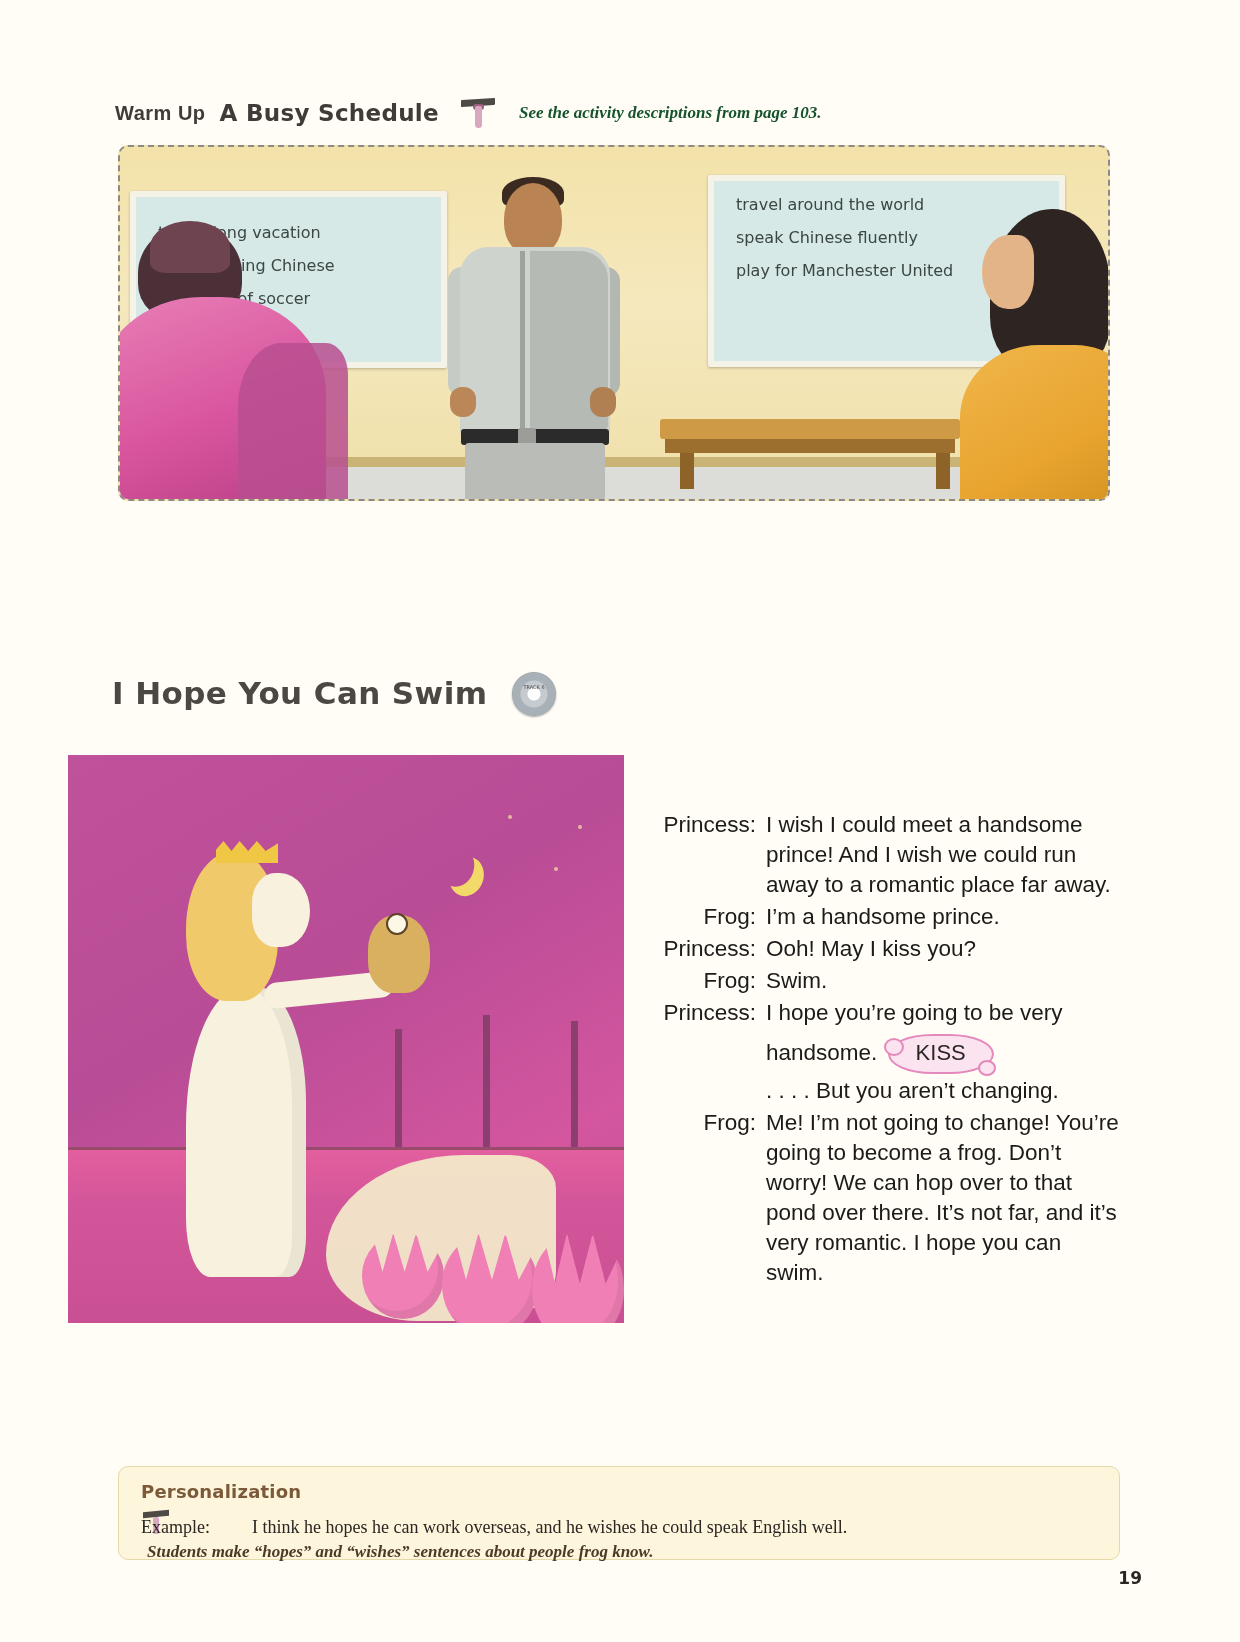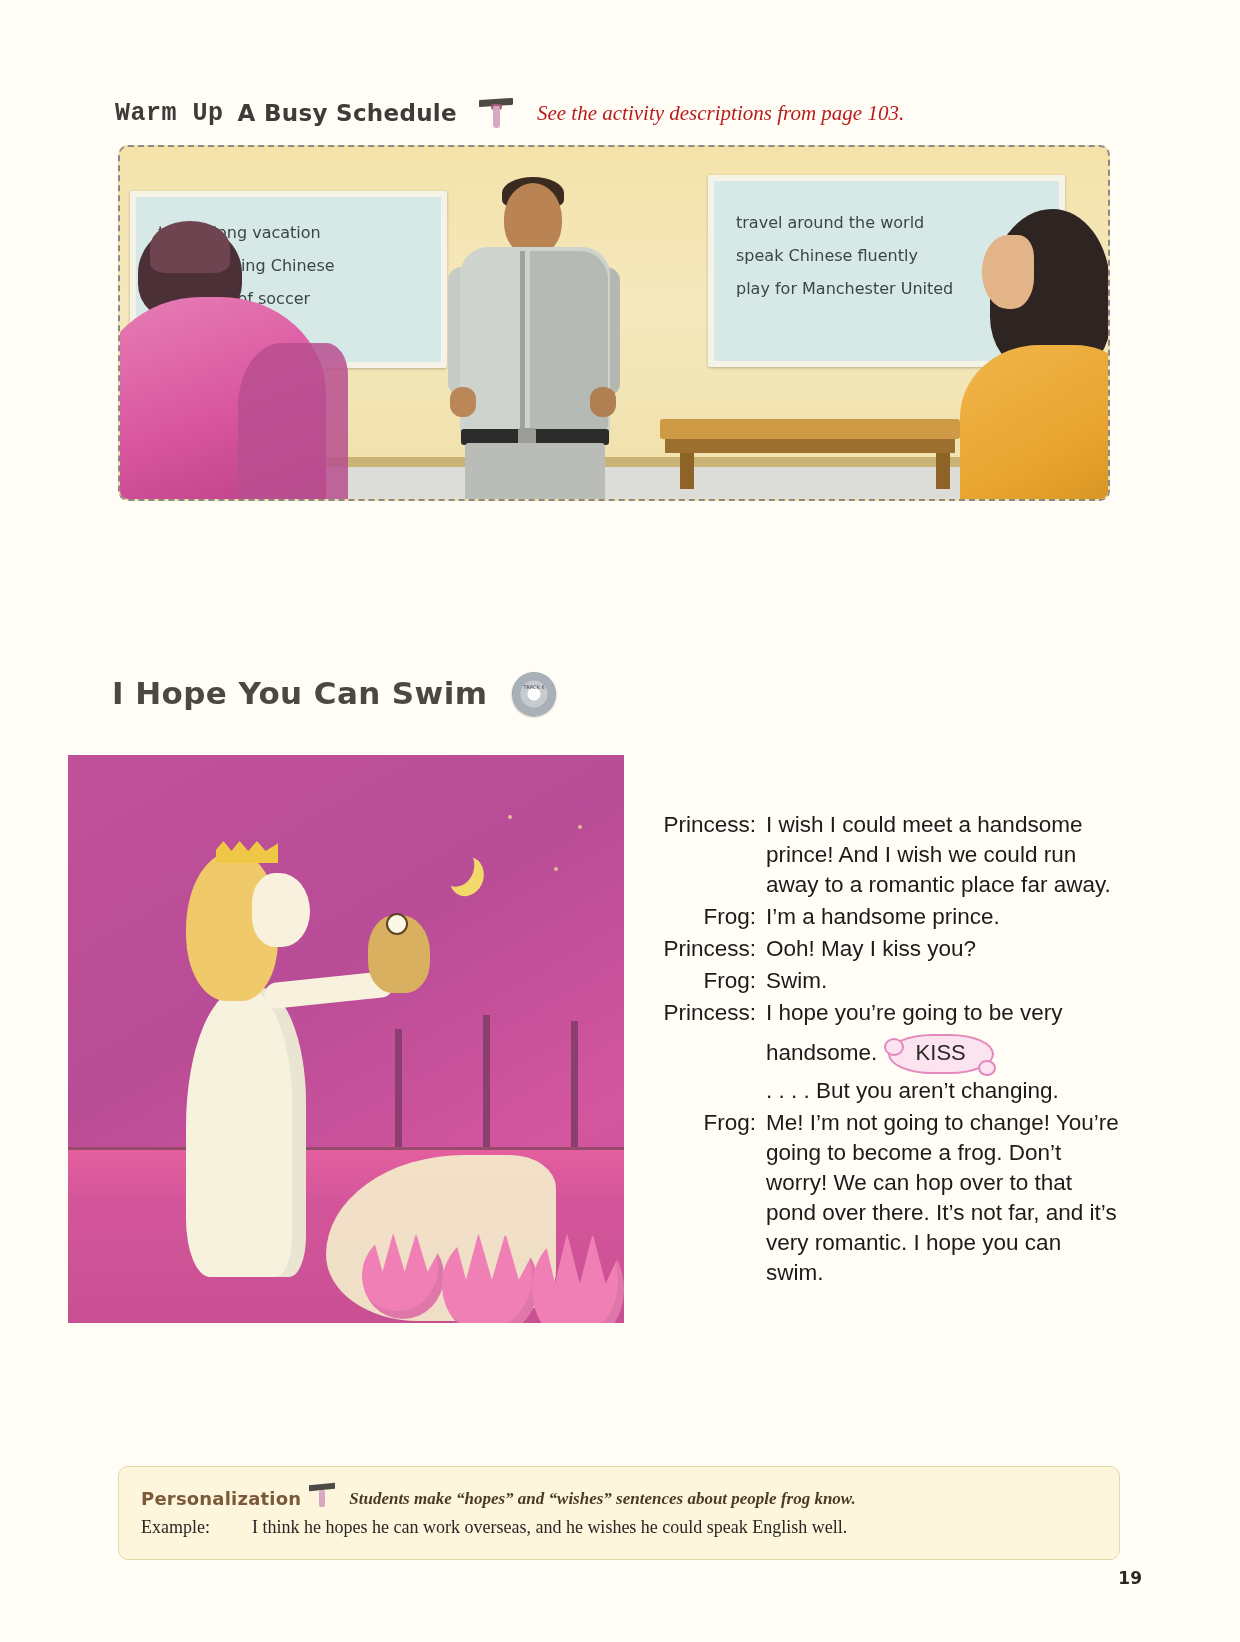--- a/index.html
+++ b/index.html
@@ -24,22 +24,22 @@
   
   .warmup-header {
     position: absolute;
     left: 115px;
     top: 95px;
     display: flex;
     align-items: center;
     gap: 14px;
   }
   .warmup-title {
-    font-family: Liberation Mono, monospace;
-    font-size: 25px;
+    font-family: Liberation Sans, sans-serif;
+    font-size: 20px;
     font-weight: bold;
     color: #3f3b38;
     letter-spacing: 0.5px;
   }
   .warmup-sub {
     font-family: "DejaVu Sans", sans-serif;
     font-size: 23px;
     font-weight: bold;
     color: #3f3b38;
     letter-spacing: 0.3px;
@@ -68,23 +68,23 @@
   .cap-icon .knot {
     position: absolute;
     left: 12px; top: 9px;
     width: 11px; height: 6px;
     background: #9c5f7e;
     border-radius: 3px;
   }
   .warmup-note {
     font-family: "Liberation Serif", serif;
     font-style: italic;
-    font-weight: normal;
-    font-size: 21px;
-    color: #b91c1c;
+    font-weight: bold;
+    font-size: 17px;
+    color: #14532d;
     margin-left: 10px;
   }
 
   
   .photo-panel {
     position: absolute;
     left: 118px;
     top: 145px;
     width: 988px;
     height: 352px;
@@ -112,21 +112,21 @@
   }
   .wb-left { left: 10px; top: 44px; width: 305px; height: 165px; }
   .wb-right { left: 588px; top: 28px; width: 345px; height: 180px; }
   .wb-line {
     font-family: "DejaVu Sans", sans-serif;
     font-size: 16px;
     color: #3c4744;
     margin: 0 0 14px 22px;
   }
   .wb-left .wb-line:first-child { margin-top: 26px; }
-  .wb-right .wb-line:first-child { margin-top: 32px; }
+  .wb-right .wb-line:first-child { margin-top: 14px; }
   
   .p-left-head {
     position: absolute; left: 18px; top: 78px;
     width: 104px; height: 96px;
     background: #4b3038;
     border-radius: 52% 52% 40% 40%;
   }
   .p-left-hair2 {
     position: absolute; left: 30px; top: 74px;
     width: 80px; height: 52px;
@@ -511,22 +511,23 @@
     width: 1000px;
     height: 92px;
     background: #fdf5dc;
     border: 1px solid #e6d9a8;
     border-radius: 10px;
   }
   .pz-row1 {
     position: absolute;
     left: 22px; top: 14px;
     display: flex;
-    align-items: flex-end;
+    align-items: flex-start;
     gap: 6px;
+    flex-direction: column;
   }
   .pz-title {
     font-family: "DejaVu Sans", sans-serif;
     font-size: 18px;
     font-weight: bold;
     color: #7a5a38;
     letter-spacing: 0.2px;
   }
   .pz-desc {
     font-family: "Liberation Serif", serif;

